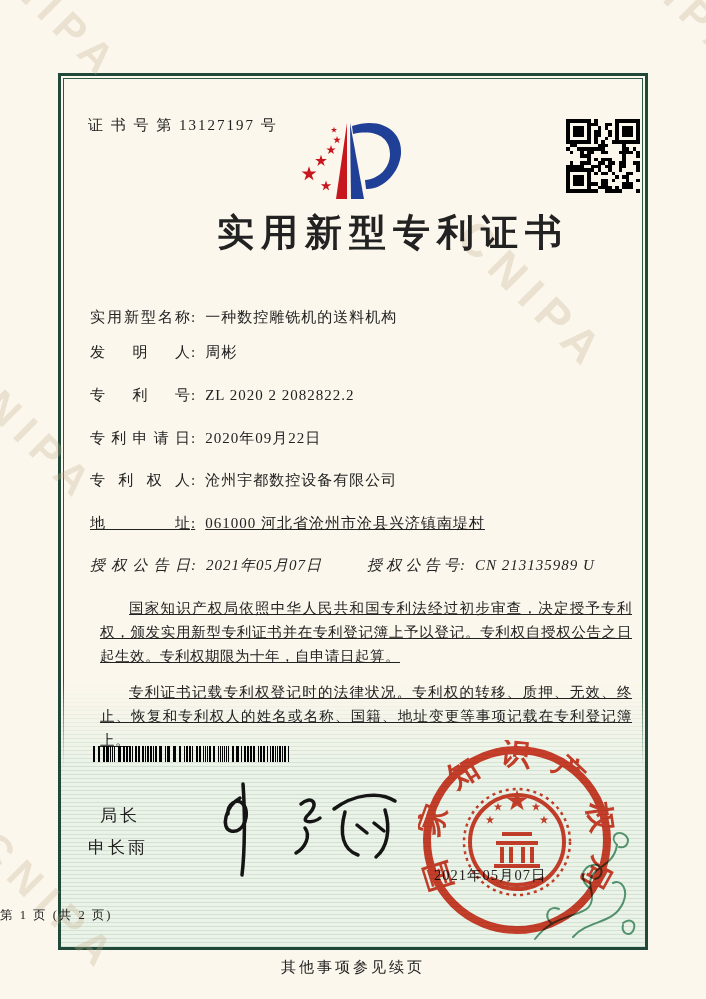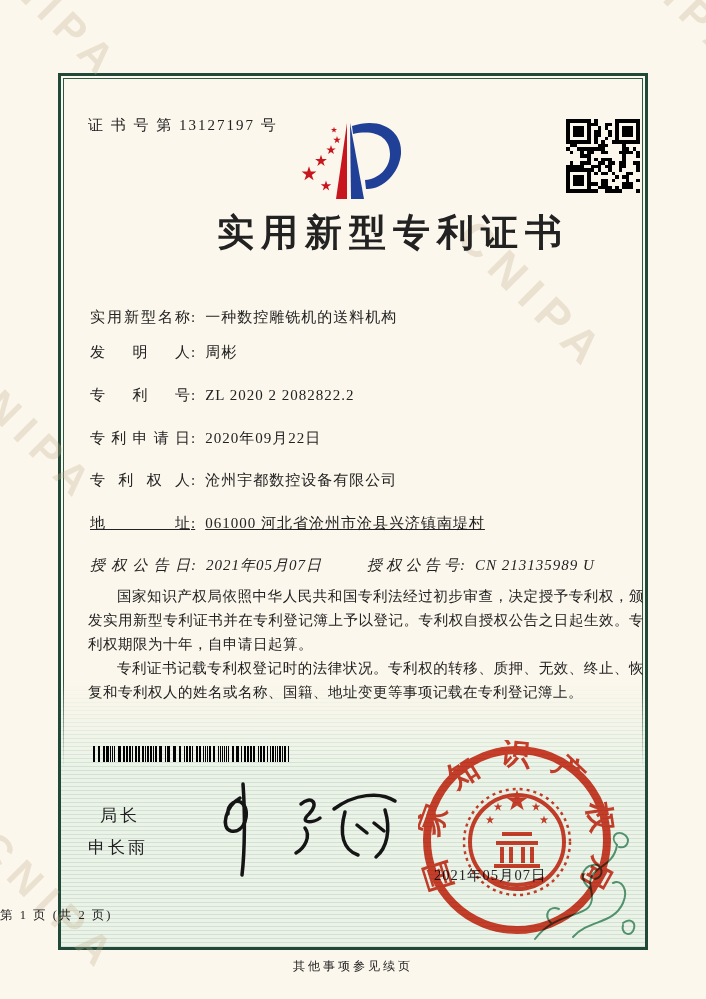--- a/index.html
+++ b/index.html
@@ -28,34 +28,34 @@
   .fields{left:90px;top:290px;width:560px;z-index:2;font-size:15px;}
   .frow{position:absolute;left:0;display:flex;align-items:baseline;white-space:nowrap;}
   .flabel{display:inline-block;width:100px;text-align:justify;text-align-last:justify;}
   .fcolon{margin:0 2px 0 1px;}
   .fvalue{margin-left:8px;letter-spacing:1px;}
   .g2{position:absolute;left:277px;display:flex;align-items:baseline;white-space:nowrap;}
   .g2 .flabel{width:92px;}
 
   .paras{left:88px;top:584px;width:556px;z-index:2;font-size:14.5px;line-height:24px;
          text-align:justify;letter-spacing:0.5px;}
-  .paras p{margin:0;text-indent:2em;}
+  .paras p{margin:12px;text-indent:2em;text-decoration:underline;}
 
   .barcode{left:93px;top:746px;z-index:2;}
   .signer-title{left:100px;top:804px;font-size:17px;letter-spacing:3px;z-index:2;
                 font-family:"Liberation Sans","DejaVu Sans",sans-serif;}
   .signer-name{left:88px;top:836px;font-size:17px;letter-spacing:3px;z-index:2;
                font-family:"Liberation Sans","DejaVu Sans",sans-serif;}
   .signature{left:198px;top:778px;z-index:2;}
 
   .seal-date{left:434px;top:866px;width:180px;font-size:14.5px;letter-spacing:1px;z-index:2;}
   .seal{left:418px;top:740px;z-index:3;opacity:0.93;mix-blend-mode:multiply;}
 
   .page-num{left:0;top:907px;width:706px;text-align:left;font-size:12.5px;letter-spacing:2px;z-index:2;}
-  .footer-note{left:0;top:958px;width:706px;text-align:center;font-size:12px;letter-spacing:3px;z-index:2;}
+  .footer-note{left:0;top:958px;width:706px;text-align:center;font-size:15px;letter-spacing:3px;z-index:2;}
 
   .logo{left:277px;top:110px;z-index:2;}
   .qr{left:566px;top:119px;z-index:2;}
   .flourish{position:absolute;right:4px;bottom:2px;opacity:0.8;}
 </style>
 </head>
 <body>
 
 <div class="page">
 

